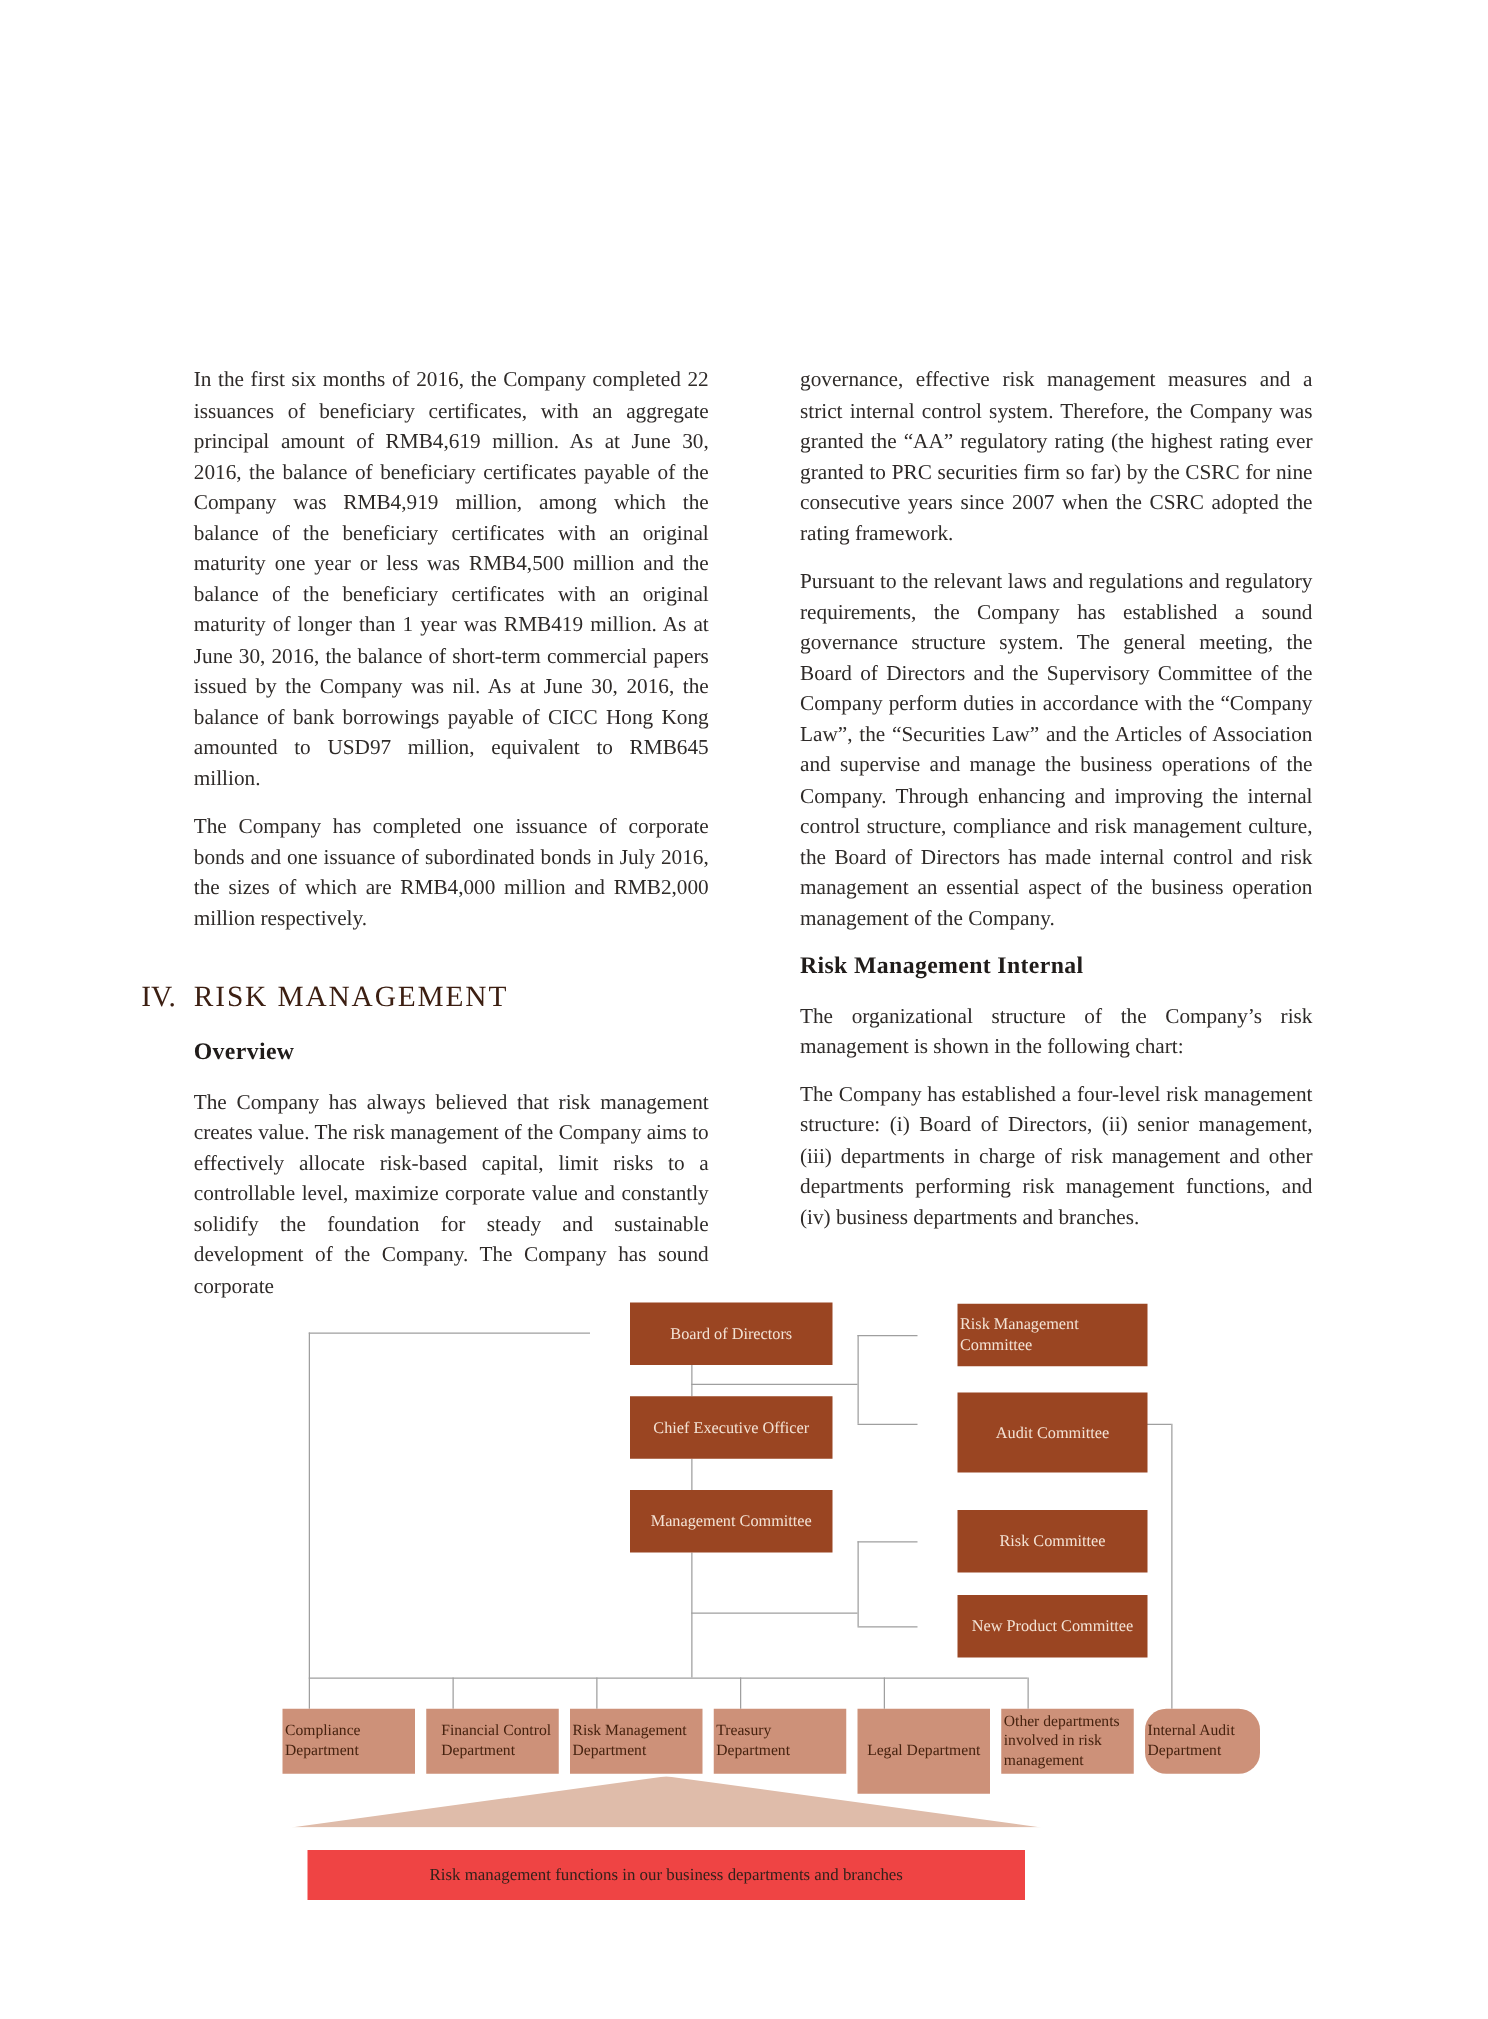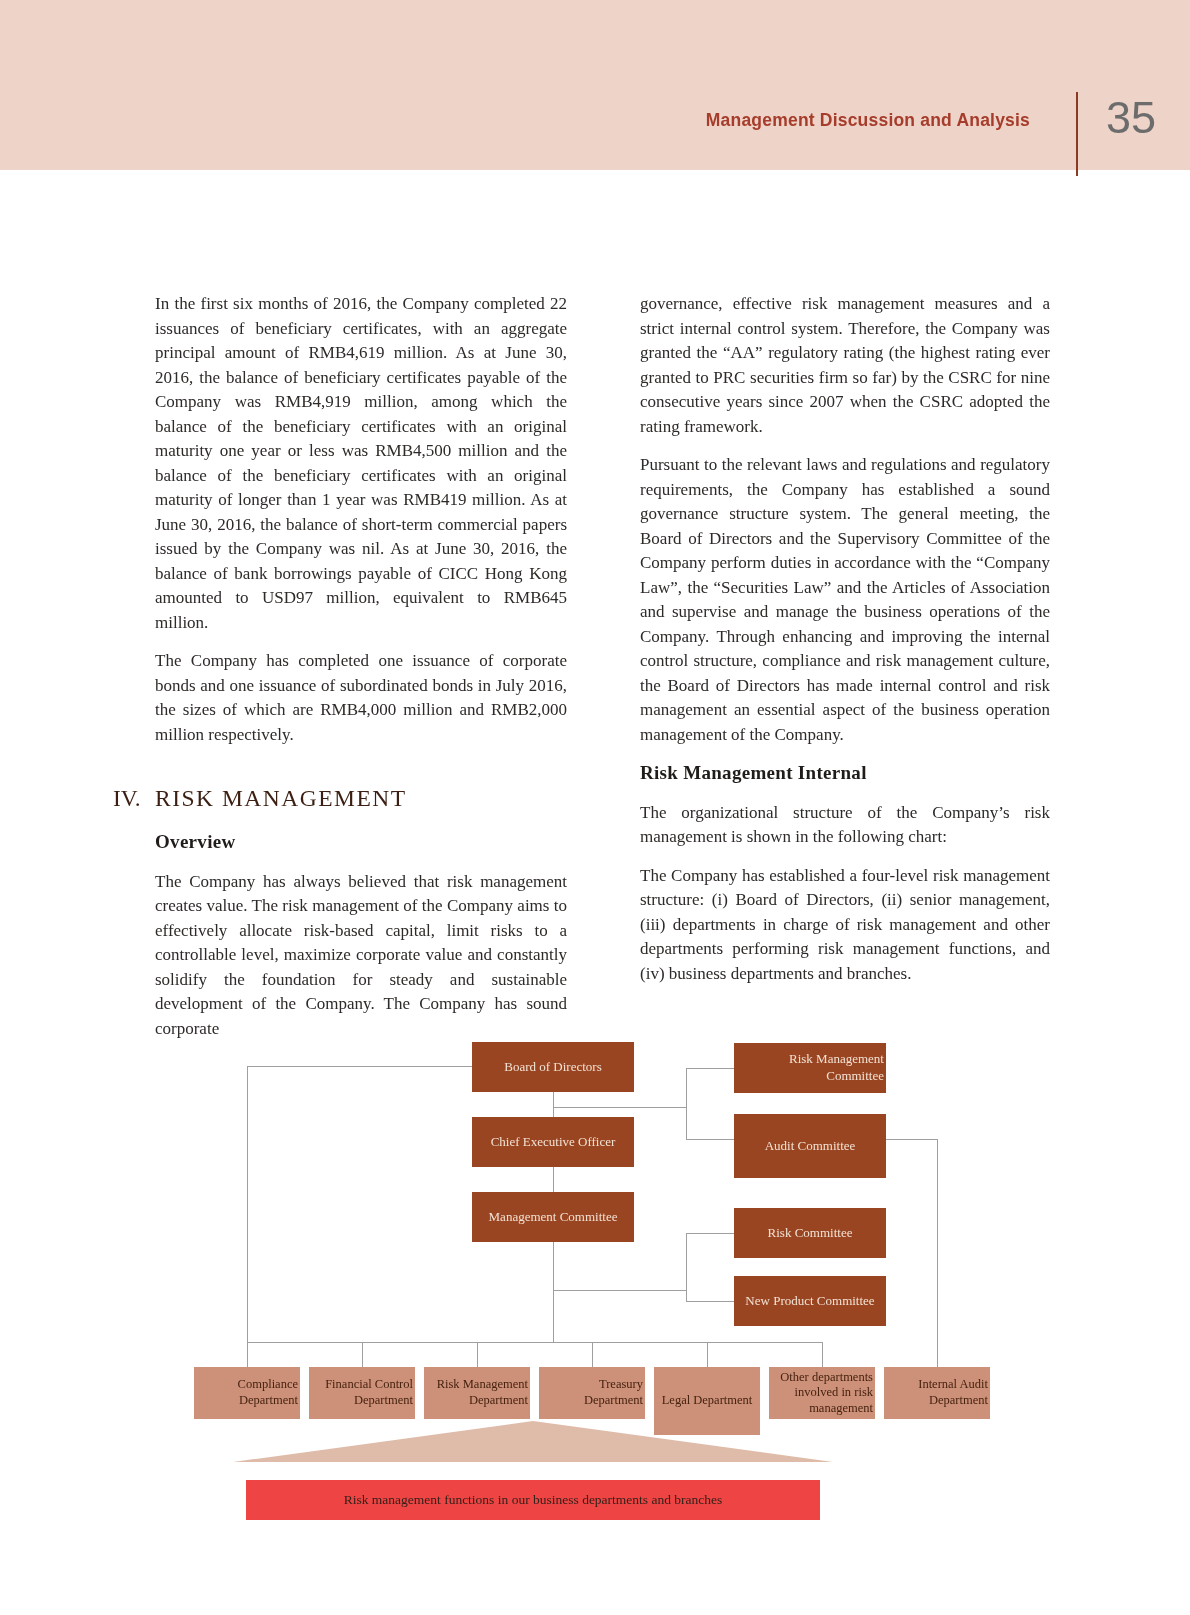--- a/index.html
+++ b/index.html
@@ -29,21 +29,21 @@
     color:#3c1f12; letter-spacing:1.5px; text-align:left; font-weight:400;
   }
   .section-heading .numeral { width:42px; flex:none; letter-spacing:0; }
   .subheading {
     font-size:19px; font-weight:700; color:#201c1a; margin:0 0 15px 0;
     text-align:left; letter-spacing:0.3px;
   }
   
   .node {
     position:absolute; display:flex; align-items:center; justify-content:center;
-    text-align:right; font-size:13px; line-height:1.3; padding:2px; box-sizing:border-box;
+    text-align:left; font-size:13px; line-height:1.3; padding:2px; box-sizing:border-box;margin-left:32px;
   }
   .node.dark  { background:#9a4522; color:#f3e2d4; }
   .node.light { background:#cd9179; color:#46220f; font-size:12.5px; line-height:1.25; }
   .hline, .vline { position:absolute; background:#9f9f9f; }
   .hline { height:1px; }
   .vline { width:1px; }
   .roof {
     position:absolute; left:233px; top:1421px; width:600px; height:41px;
     background:#dfbcaa; clip-path:polygon(50% 0, 100% 100%, 0 100%);
   }
@@ -51,25 +51,20 @@
     position:absolute; left:246px; top:1480px; width:574px; height:40px;
     background:#ef4444; color:#33211a; display:flex; align-items:center; justify-content:center;
     font-size:13.5px;
   }
 </style>
 </head>
 <body>
 
 <div class="page">
 
-  <div class="band">
-    <span class="band-title">Management Discussion and Analysis</span>
-    <span class="band-rule"></span>
-    <span class="band-page">35</span>
-  </div>
 
   <div class="col col-left">
     <p>In the first six months of 2016, the Company completed 22 issuances of beneficiary certificates, with an aggregate principal amount of RMB4,619 million. As at June 30, 2016, the balance of beneficiary certificates payable of the Company was RMB4,919 million, among which the balance of the beneficiary certificates with an original maturity one year or less was RMB4,500 million and the balance of the beneficiary certificates with an original maturity of longer than 1 year was RMB419 million. As at June 30, 2016, the balance of short-term commercial papers issued by the Company was nil. As at June 30, 2016, the balance of bank borrowings payable of CICC Hong Kong amounted to USD97 million, equivalent to RMB645 million.</p>
     <p>The Company has completed one issuance of corporate bonds and one issuance of subordinated bonds in July 2016, the sizes of which are RMB4,000 million and RMB2,000 million respectively.</p>
     <div class="section-heading">
       <span class="numeral">IV.</span>
       <span>RISK MANAGEMENT</span>
     </div>
     <div class="subheading">Overview</div>
     <p>The Company has always believed that risk management creates value. The risk management of the Company aims to effectively allocate risk-based capital, limit risks to a controllable level, maximize corporate value and constantly solidify the foundation for steady and sustainable development of the Company. The Company has sound corporate</p>
@@ -114,19 +109,19 @@
     <div class="node dark" style="left:734px;top:1114px;width:152px;height:64px;">Audit Committee</div>
     <div class="node dark" style="left:734px;top:1208px;width:152px;height:50px;">Risk Committee</div>
     <div class="node dark" style="left:734px;top:1276px;width:152px;height:50px;">New Product Committee</div>
 
     <div class="node light" style="left:194px;top:1367px;width:106px;height:52px;">Compliance Department</div>
     <div class="node light" style="left:309px;top:1367px;width:106px;height:52px;padding-left:12px;">Financial Control Department</div>
     <div class="node light" style="left:424px;top:1367px;width:106px;height:52px;">Risk Management Department</div>
     <div class="node light" style="left:539px;top:1367px;width:106px;height:52px;">Treasury Department</div>
     <div class="node light" style="left:654px;top:1367px;width:106px;height:68px;">Legal Department</div>
     <div class="node light" style="left:769px;top:1367px;width:106px;height:52px;">Other departments involved in risk management</div>
-    <div class="node light" style="left:884px;top:1367px;width:106px;height:52px;">Internal Audit Department</div>
+    <div class="node light" style="left:884px;top:1367px;width:92px;height:52px;border-radius:17px;">Internal Audit Department</div>
 
     <div class="roof"></div>
     <div class="banner">Risk management functions in our business departments and branches</div>
   </div>
 
 </div>
 
 </body></html>

